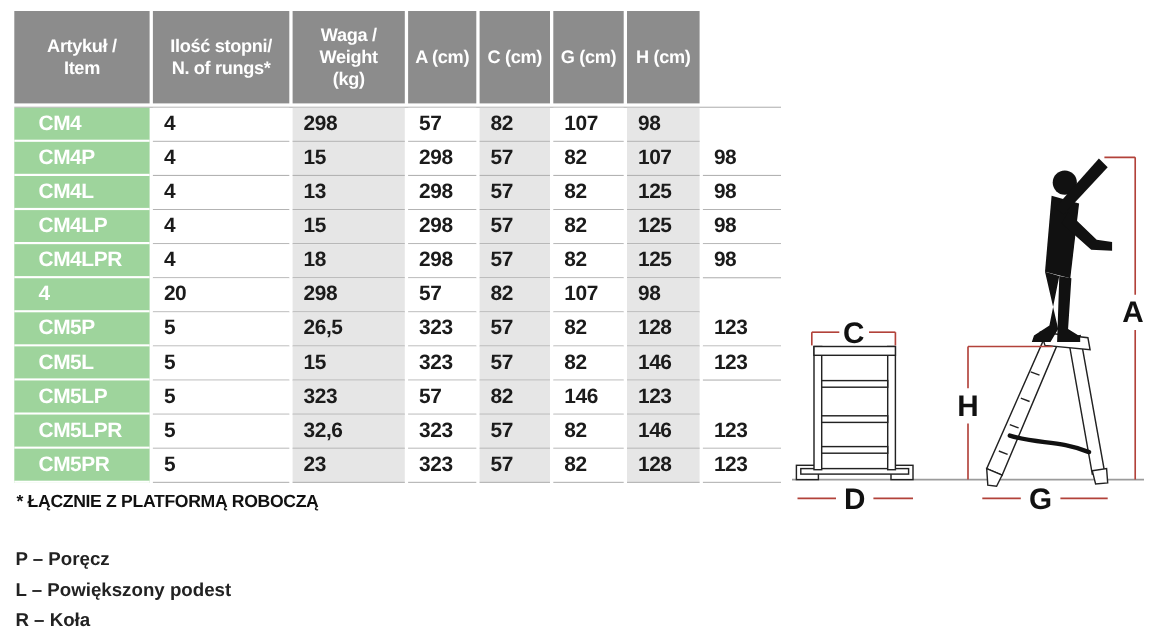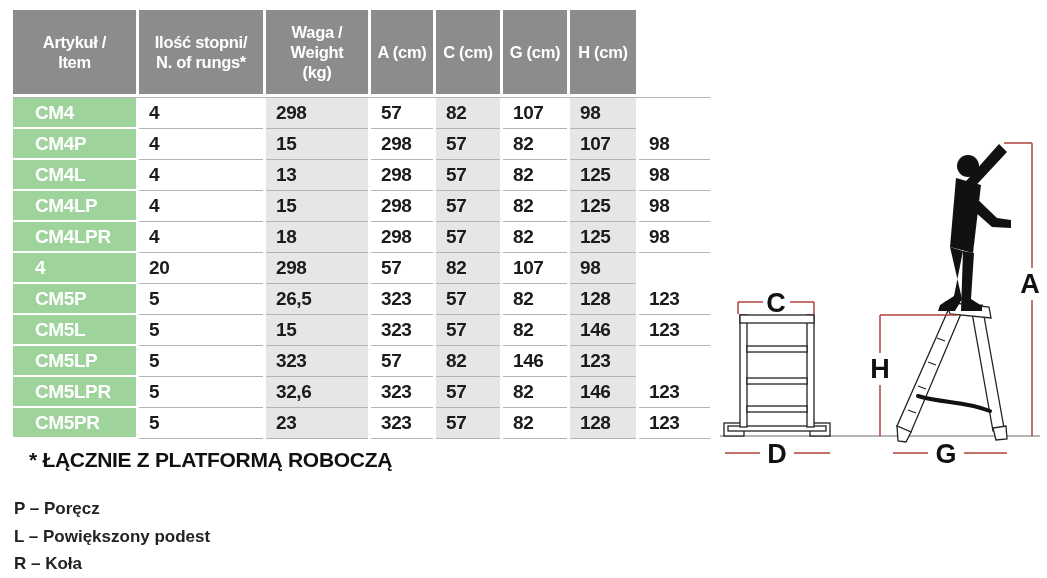--- a/index.html
+++ b/index.html
@@ -33,22 +33,22 @@
   .trow .tcell:nth-child(1) {
     background:#9ed49c; color:#ffffff; padding-left:22px;
     border-bottom:2px solid #ffffff; font-size:19px;
   }
   .trow .tcell:nth-child(3),
   .trow .tcell:nth-child(5),
   .trow .tcell:nth-child(7) { background:#e6e6e6; }
 
   
   .footnote {
-    position:absolute; left:29px; top:448px;
-    font-weight:bold; font-size:21px; letter-spacing:-0.3px; color:#111111;
+    position:absolute; left:15px; top:448px;
+    font-weight:bold; font-size:16px; letter-spacing:-0.3px; color:#111111;
   }
   .legend { position:absolute; left:14px; top:495px; }
   .legend-item {
     font-weight:bold; font-size:17px; color:#222222; line-height:27.5px;
   }
 
   
   .diagram { position:absolute; left:700px; top:100px; width:347px; height:380px; }
   .dim-label {
     font-family:"Liberation Sans","DejaVu Sans",sans-serif;

